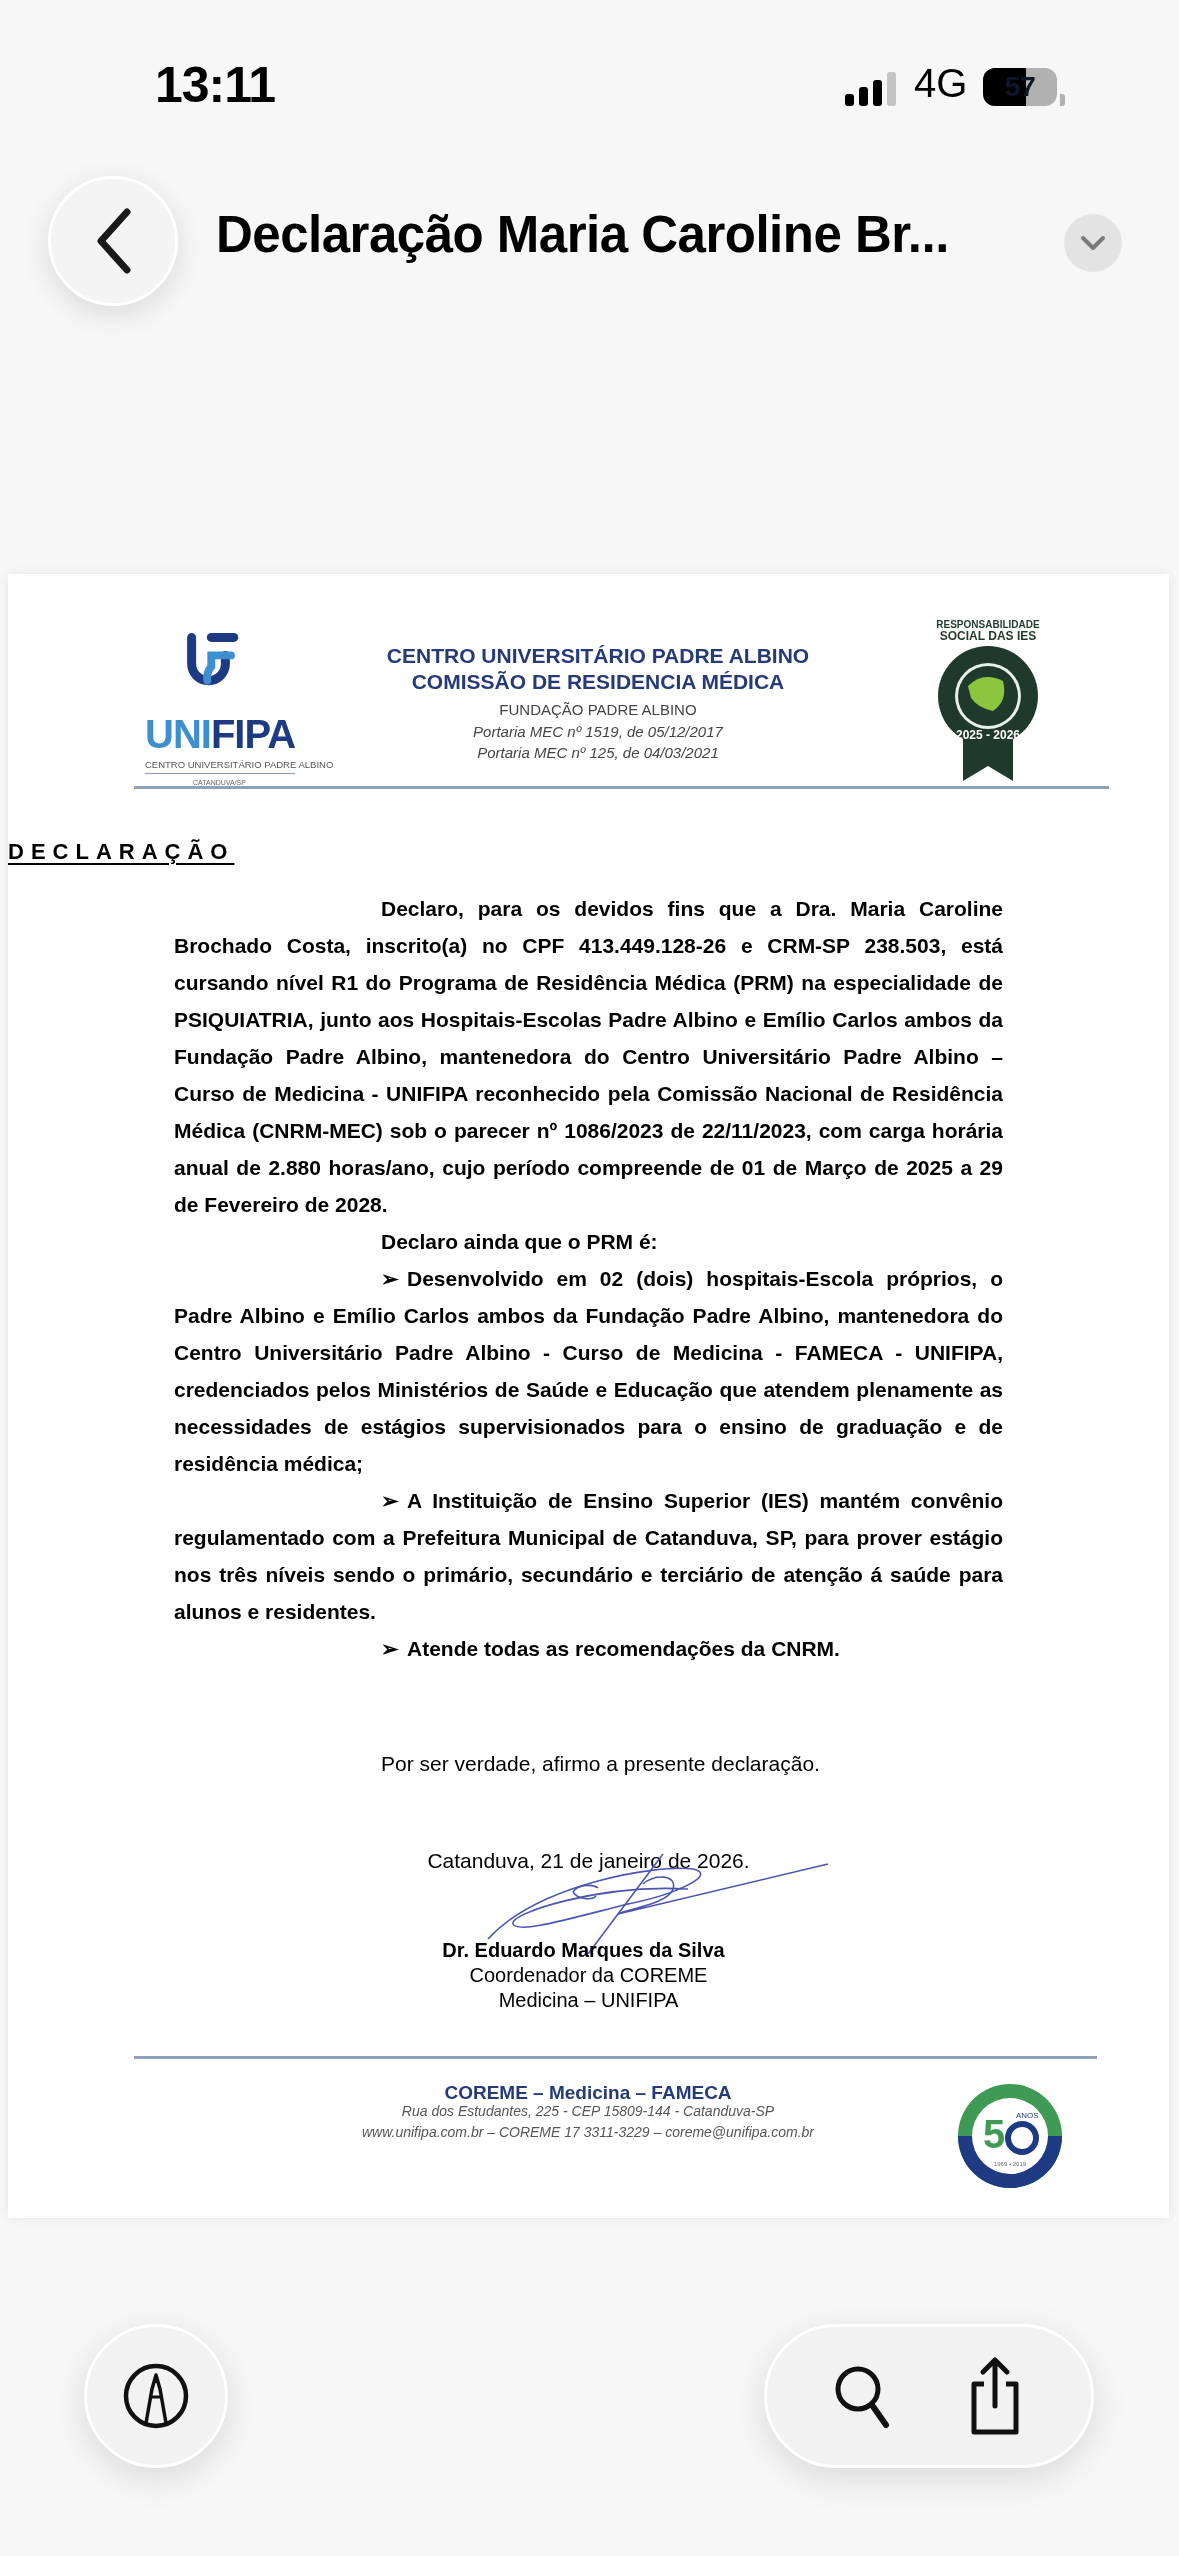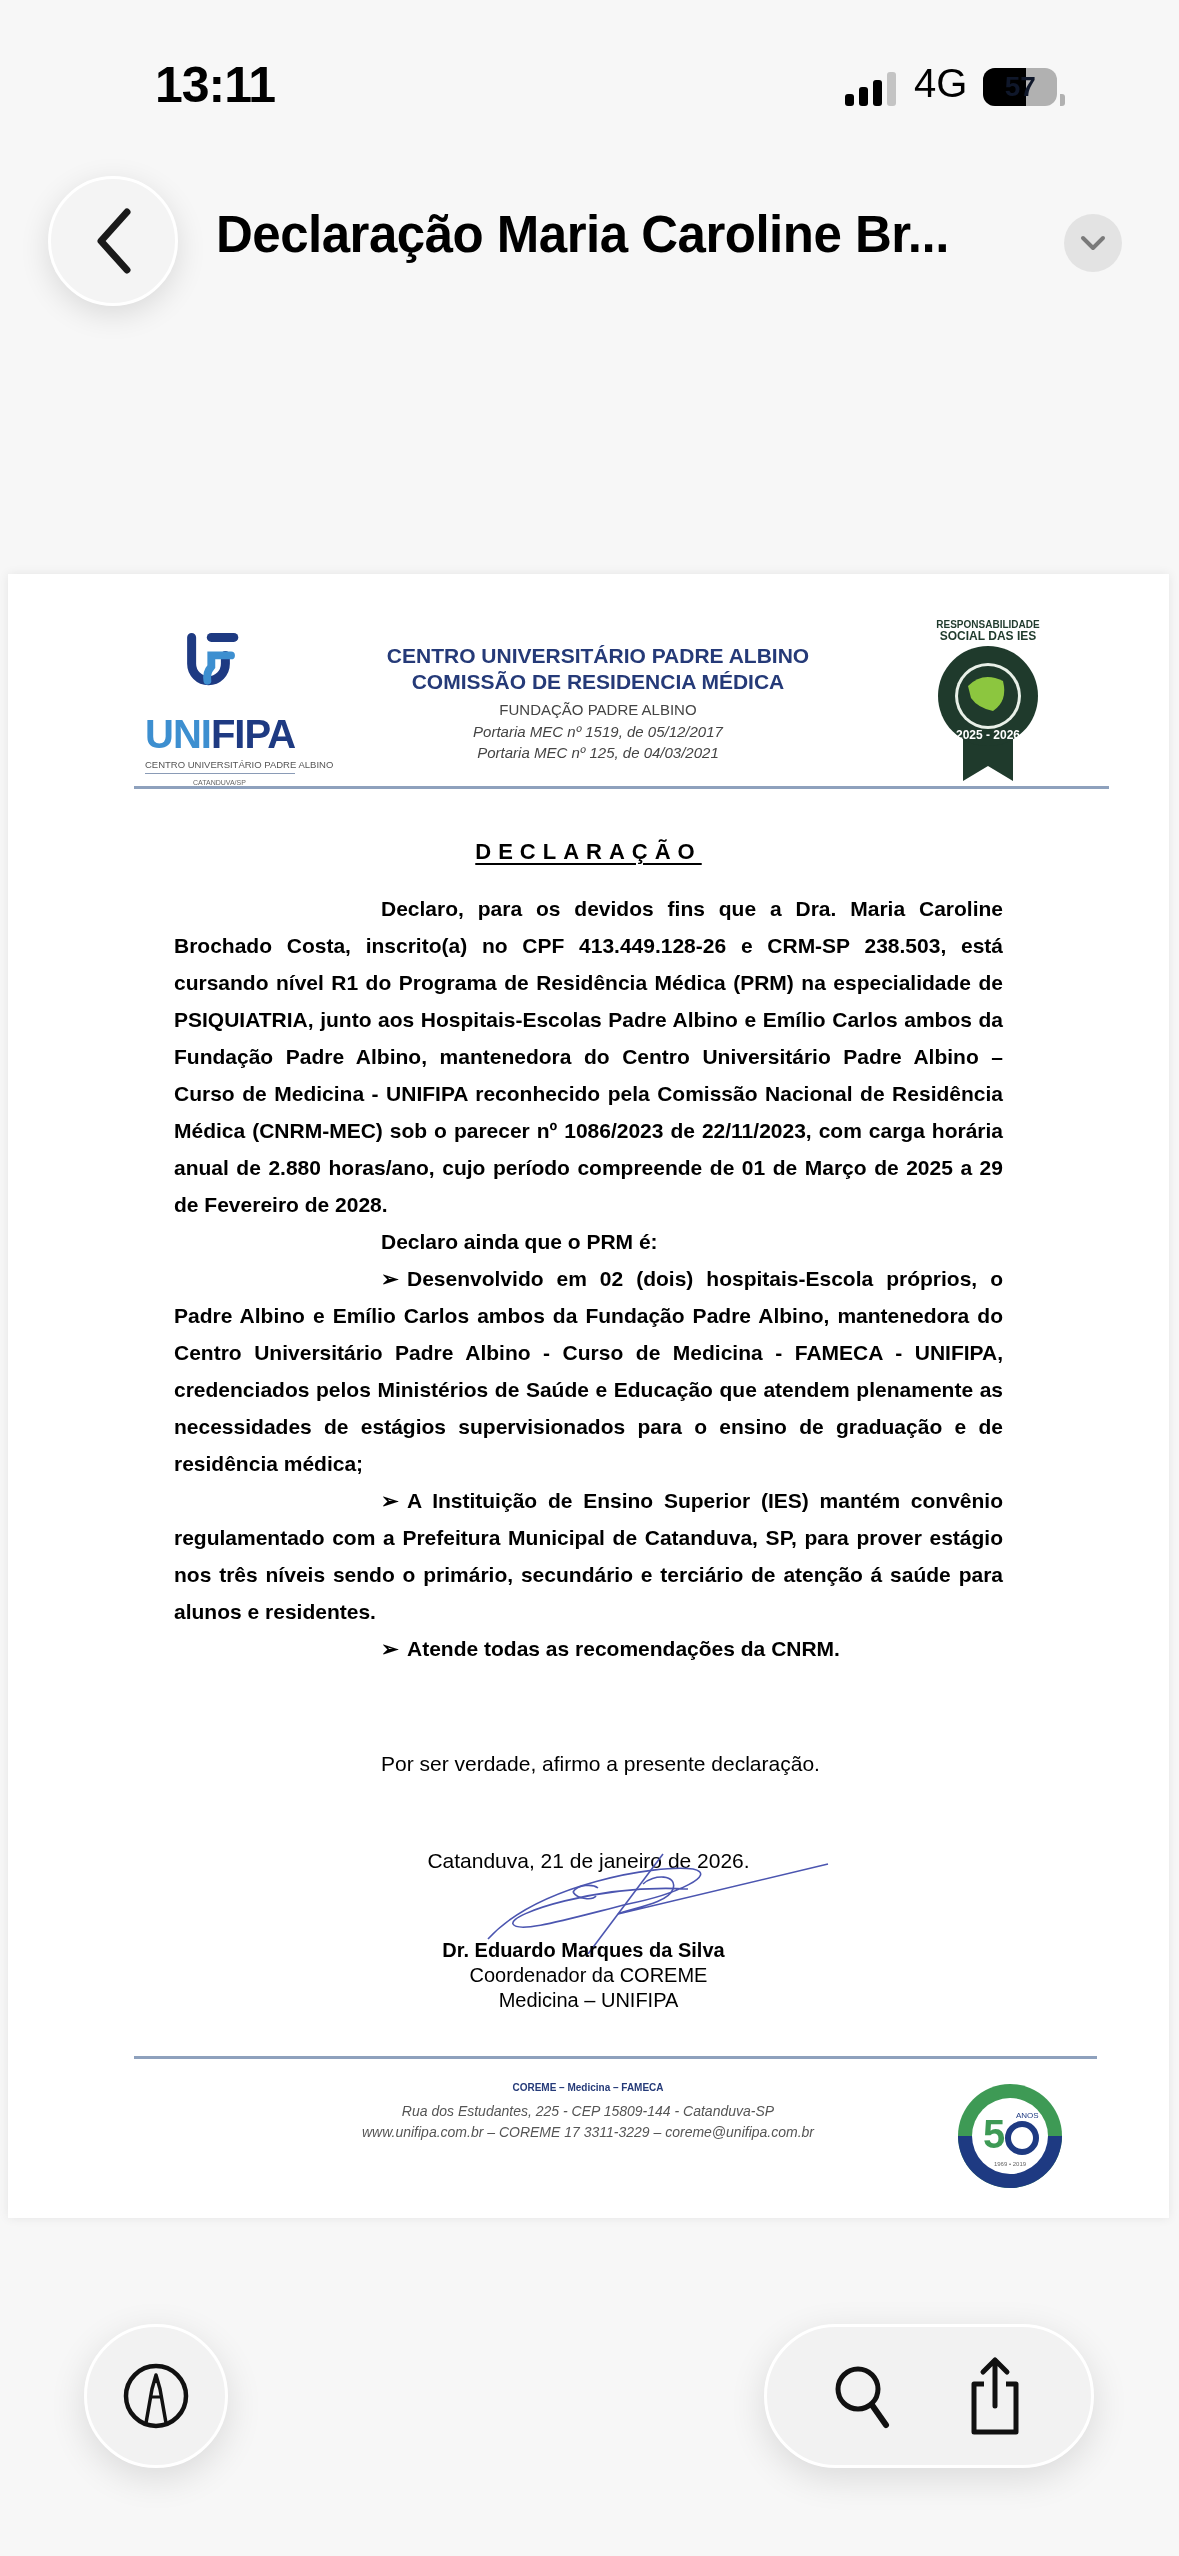--- a/index.html
+++ b/index.html
@@ -37,36 +37,36 @@
   .unifipa-word .a { color: #3d8fd0; } .unifipa-word .b { color: #1e3a82; }
   .unifipa-sub { position: absolute; left: 137px; top: 185px; font-size: 9.5px; color: #555; width: 150px; border-bottom: 1px solid #8a9bb6; padding-bottom: 3px; white-space: nowrap; }
   .unifipa-city { position: absolute; left: 185px; top: 205px; font-size: 7px; color: #666; }
   .lh-title { position: absolute; left: 250px; width: 680px; text-align: center; color: #253a78; font-weight: 700; font-size: 21px; }
   .lh-t1 { top: 70px; } .lh-t2 { top: 96px; }
   .lh-sub { position: absolute; left: 250px; width: 680px; text-align: center; color: #444; font-size: 15px; }
   .lh-s1 { top: 127px; } .lh-s2 { top: 149px; font-style: italic; } .lh-s3 { top: 170px; font-style: italic; }
   .badge { position: absolute; left: 925px; top: 42px; width: 110px; height: 170px; }
   .rule-top { position: absolute; left: 126px; right: 60px; top: 212px; height: 3px; background: #8ea1bd; }
 
-  .decl-title { position: absolute; left: 0; width: 1161px; top: 265px; text-align: center; font-weight: 700; font-size: 22px;
+  .decl-title { position: absolute; left: 0; width: 1161px; top: 265px; font-weight: 700; font-size: 22px;
     letter-spacing: 7px; text-decoration: underline; text-underline-offset: 4px; }
   .body-text { position: absolute; left: 166px; width: 829px; font-size: 21px; line-height: 37px; }
   .body-text p { margin: 0; text-align: justify; }
   .body-text .ind { text-indent: 207px; }
   .body-text .plain { text-indent: 207px; text-align: left; }
   .bullet { display: inline-block; width: 26px; text-indent: 0; }
   .closing { position: absolute; left: 0; width: 1161px; text-align: center; font-size: 21px; }
   .closing1 { top: 1178px; left: 373px; width: auto; text-align: left; }
   .closing2 { top: 1239px; margin-top: 36px; }
   .signature { position: absolute; left: 470px; top: 1270px; width: 370px; height: 110px; }
   .signer { position: absolute; top: 1364px; left: 0; width: 1161px; text-align: center; font-size: 20px; line-height: 25px; }
   .signer .name { font-weight: 700; margin-left: -10px; }
   .rule-bottom { position: absolute; left: 126px; right: 72px; top: 1482px; height: 3px; background: #8ea1bd; }
   .footer { position: absolute; left: 300px; width: 560px; text-align: center; color: #555; font-style: italic; font-size: 14px; }
-  .f1 { top: 1508px; color: #253a78; font-style: normal; font-weight: 700; font-size: 10px; }
+  .f1 { top: 1508px; color: #253a78; font-style: normal; font-weight: 700; font-size: 19px; }
   .f2 { top: 1529px; } .f3 { top: 1550px; }
   .seal { position: absolute; left: 946px; top: 1506px; width: 112px; height: 112px; }
 
   
   .markup-btn { position: absolute; left: 84px; top: 2324px; width: 144px; height: 144px; border-radius: 50%;
     background: #f2f2f2; border: 3px solid #fff; box-sizing: border-box; box-shadow: 0 10px 36px rgba(0,0,0,0.12);
     display:flex; align-items:center; justify-content:center; }
   .tool-pill { position: absolute; left: 764px; top: 2324px; width: 330px; height: 144px; border-radius: 72px;
     background: #f2f2f2; border: 3px solid #fff; box-sizing: border-box; box-shadow: 0 10px 36px rgba(0,0,0,0.12);
     display:flex; align-items:center; justify-content:space-around; padding: 0 30px; }

